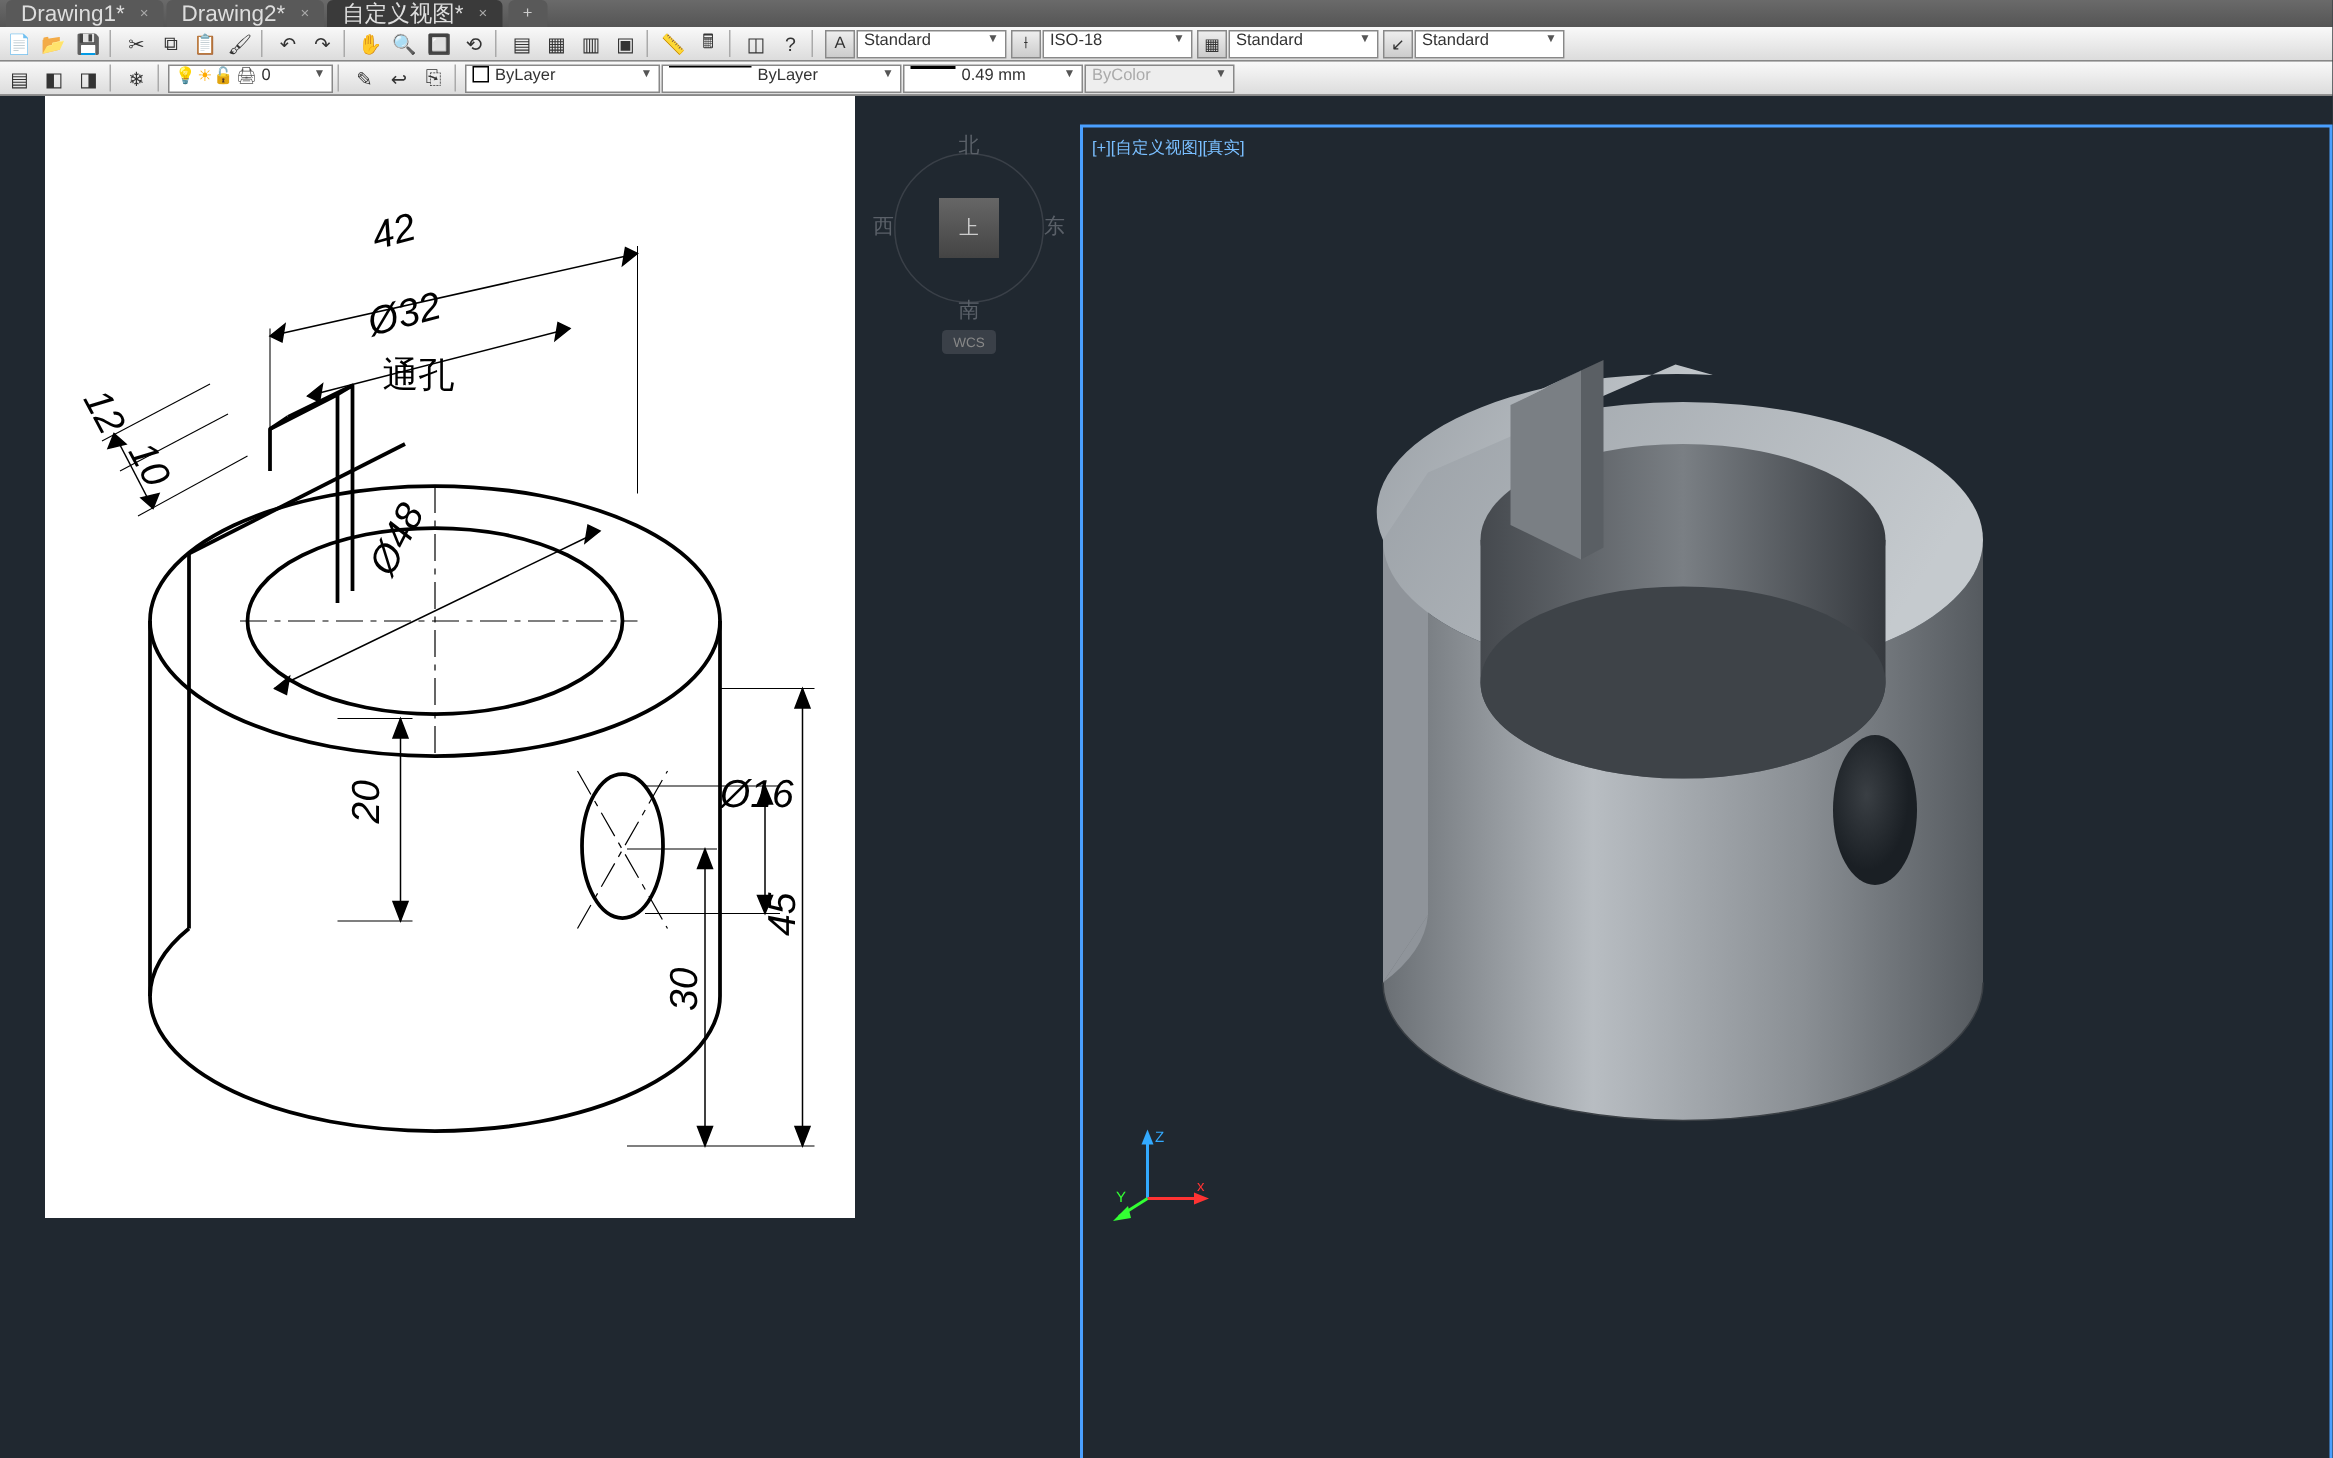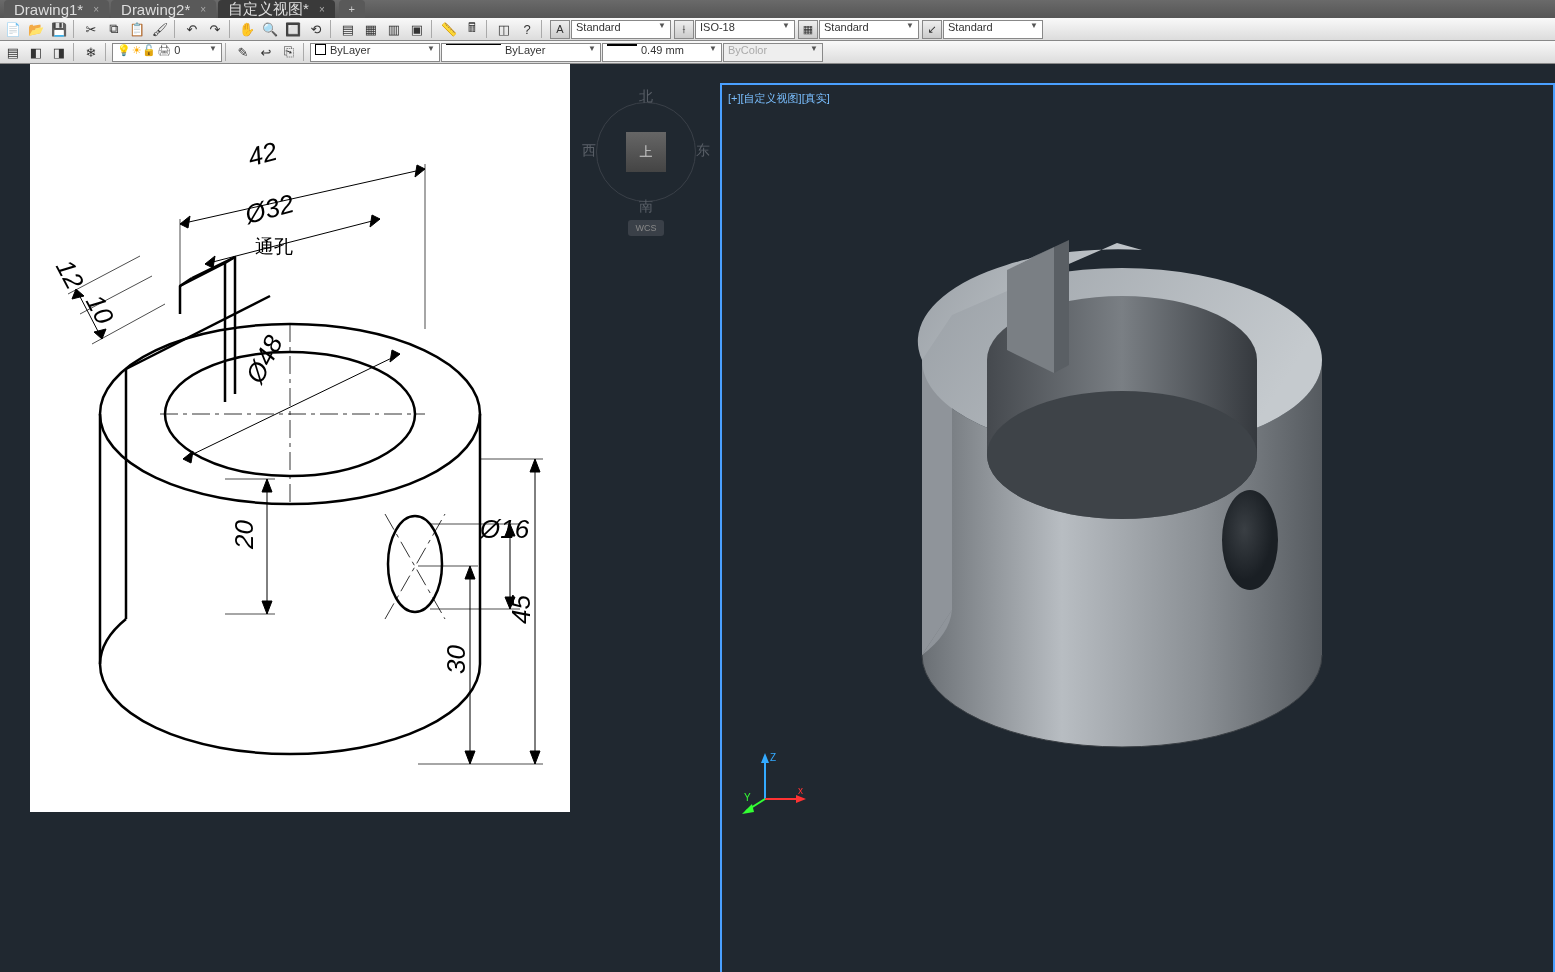--- a/index.html
+++ b/index.html
@@ -244,21 +244,21 @@
           <line x1="505" y1="395" x2="505" y2="700"></line>
           <polygon points="505,395 500,408 510,408"></polygon>
           <polygon points="505,700 500,687 510,687"></polygon>
           <line x1="450" y1="395" x2="513" y2="395" stroke-width="0.7"></line>
           <line x1="388" y1="700" x2="513" y2="700" stroke-width="0.7"></line>
         </g>
       </svg>
 
       <span class="dim" style="left:218px; top:75px; transform:rotate(-15deg);">42</span>
       <span class="dim" style="left:215px; top:130px; transform:rotate(-15deg);">Ø32</span>
-      <span class="dim" style="left:225px; top:170px; font-style:normal; font-size:19px;">通孔</span>
+      <span class="dim" style="left:225px; top:170px; font-style:normal; font-size:24px;">通孔</span>
       <span class="dim" style="left:210px; top:280px; transform:rotate(-63deg);">Ø48</span>
       <span class="dim" style="left:25px; top:195px; transform:rotate(62deg);">12</span>
       <span class="dim" style="left:55px; top:230px; transform:rotate(62deg);">10</span>
       <span class="dim" style="left:200px; top:455px; transform:rotate(-90deg);">20</span>
       <span class="dim" style="left:450px; top:450px;">Ø16</span>
       <span class="dim" style="left:412px; top:580px; transform:rotate(-90deg);">30</span>
       <span class="dim" style="left:477px; top:530px; transform:rotate(-90deg);">45</span>
     </div>
 
     <div class="viewcube">

